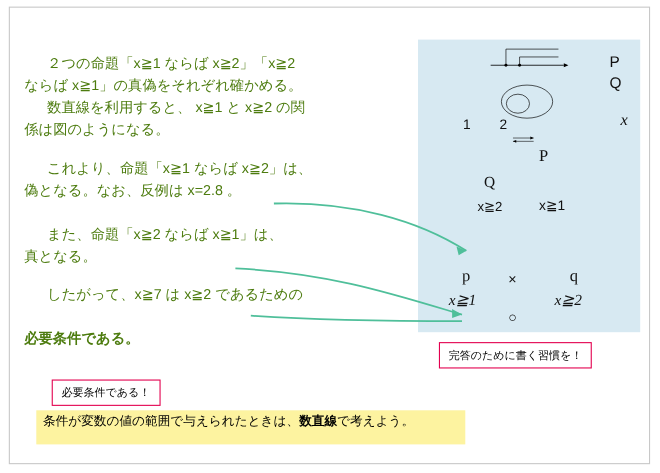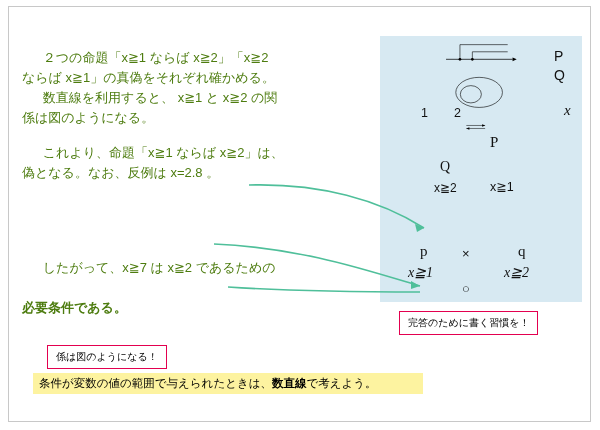--- a/index.html
+++ b/index.html
@@ -90,21 +90,21 @@
   }
   .callout-2 {
     left: 47px;
     top: 345px;
   }
   .yellow-bar {
     position: absolute;
     left: 33px;
     top: 373px;
     width: 390px;
-    height: 21px;
+    height: 31px;
     background: #fdf3a0;
     font-size: 11.5px;
     line-height: 21px;
     padding-left: 6px;
     box-sizing: border-box;
     color: #000000;
   }
   .yellow-bar b { font-weight: bold; }
   .arrows-svg {
     position: absolute;
@@ -127,20 +127,24 @@
     <span class="noindent">ならば x≧1」の真偽をそれぞれ確かめる。</span>
     <span class="indent">数直線を利用すると、 x≧1 と x≧2 の関</span>
     <span class="noindent">係は図のようになる。</span>
   </div>
 
   <div class="body-text p2">
     <span class="indent">これより、命題「x≧1 ならば x≧2」は、</span>
     <span class="noindent">偽となる。なお、反例は x=2.8 。</span>
   </div>
 
+  <div class="body-text p3">
+    <span class="indent">また、命題「x≧2 ならば x≧1」は、</span>
+    <span class="noindent">真となる。</span>
+  </div>
 
   <div class="body-text p4">
     <span class="indent">したがって、x≧7 は x≧2 であるための</span>
     <span class="noindent bold">必要条件である。</span>
   </div>
 
   <div class="panel">
     <svg class="numline" viewBox="0 0 202 266" width="202" height="266">
 
       <line x1="8" y1="62" x2="185" y2="62" stroke="#000" stroke-width="2"></line>
@@ -185,19 +189,19 @@
 
   <svg class="arrows-svg" viewBox="0 0 600 430">
     <path d="M249 185 C 320 183, 380 200, 424 228" fill="none" stroke="#4fbf9a" stroke-width="1.6"></path>
     <polygon points="424,228 415,224 417,232" fill="#4fbf9a"></polygon>
     <path d="M214 244 C 300 248, 360 268, 420 286" fill="none" stroke="#4fbf9a" stroke-width="1.6"></path>
     <polygon points="420,286 411,281 411,289" fill="#4fbf9a"></polygon>
     <path d="M228 287 C 300 292, 370 292, 420 292" fill="none" stroke="#4fbf9a" stroke-width="1.6"></path>
   </svg>
 
   <div class="callout callout-1">完答のために書く習慣を！</div>
-  <div class="callout callout-2">係は図のようになる！</div>
+  <div class="callout callout-2">必要条件である！</div>
 
   <div class="yellow-bar">
     <span>条件が変数の値の範囲で与えられたときは、</span><b>数直線</b><span>で考えよう。</span>
   </div>
 
 </div>
 
 </body></html>

